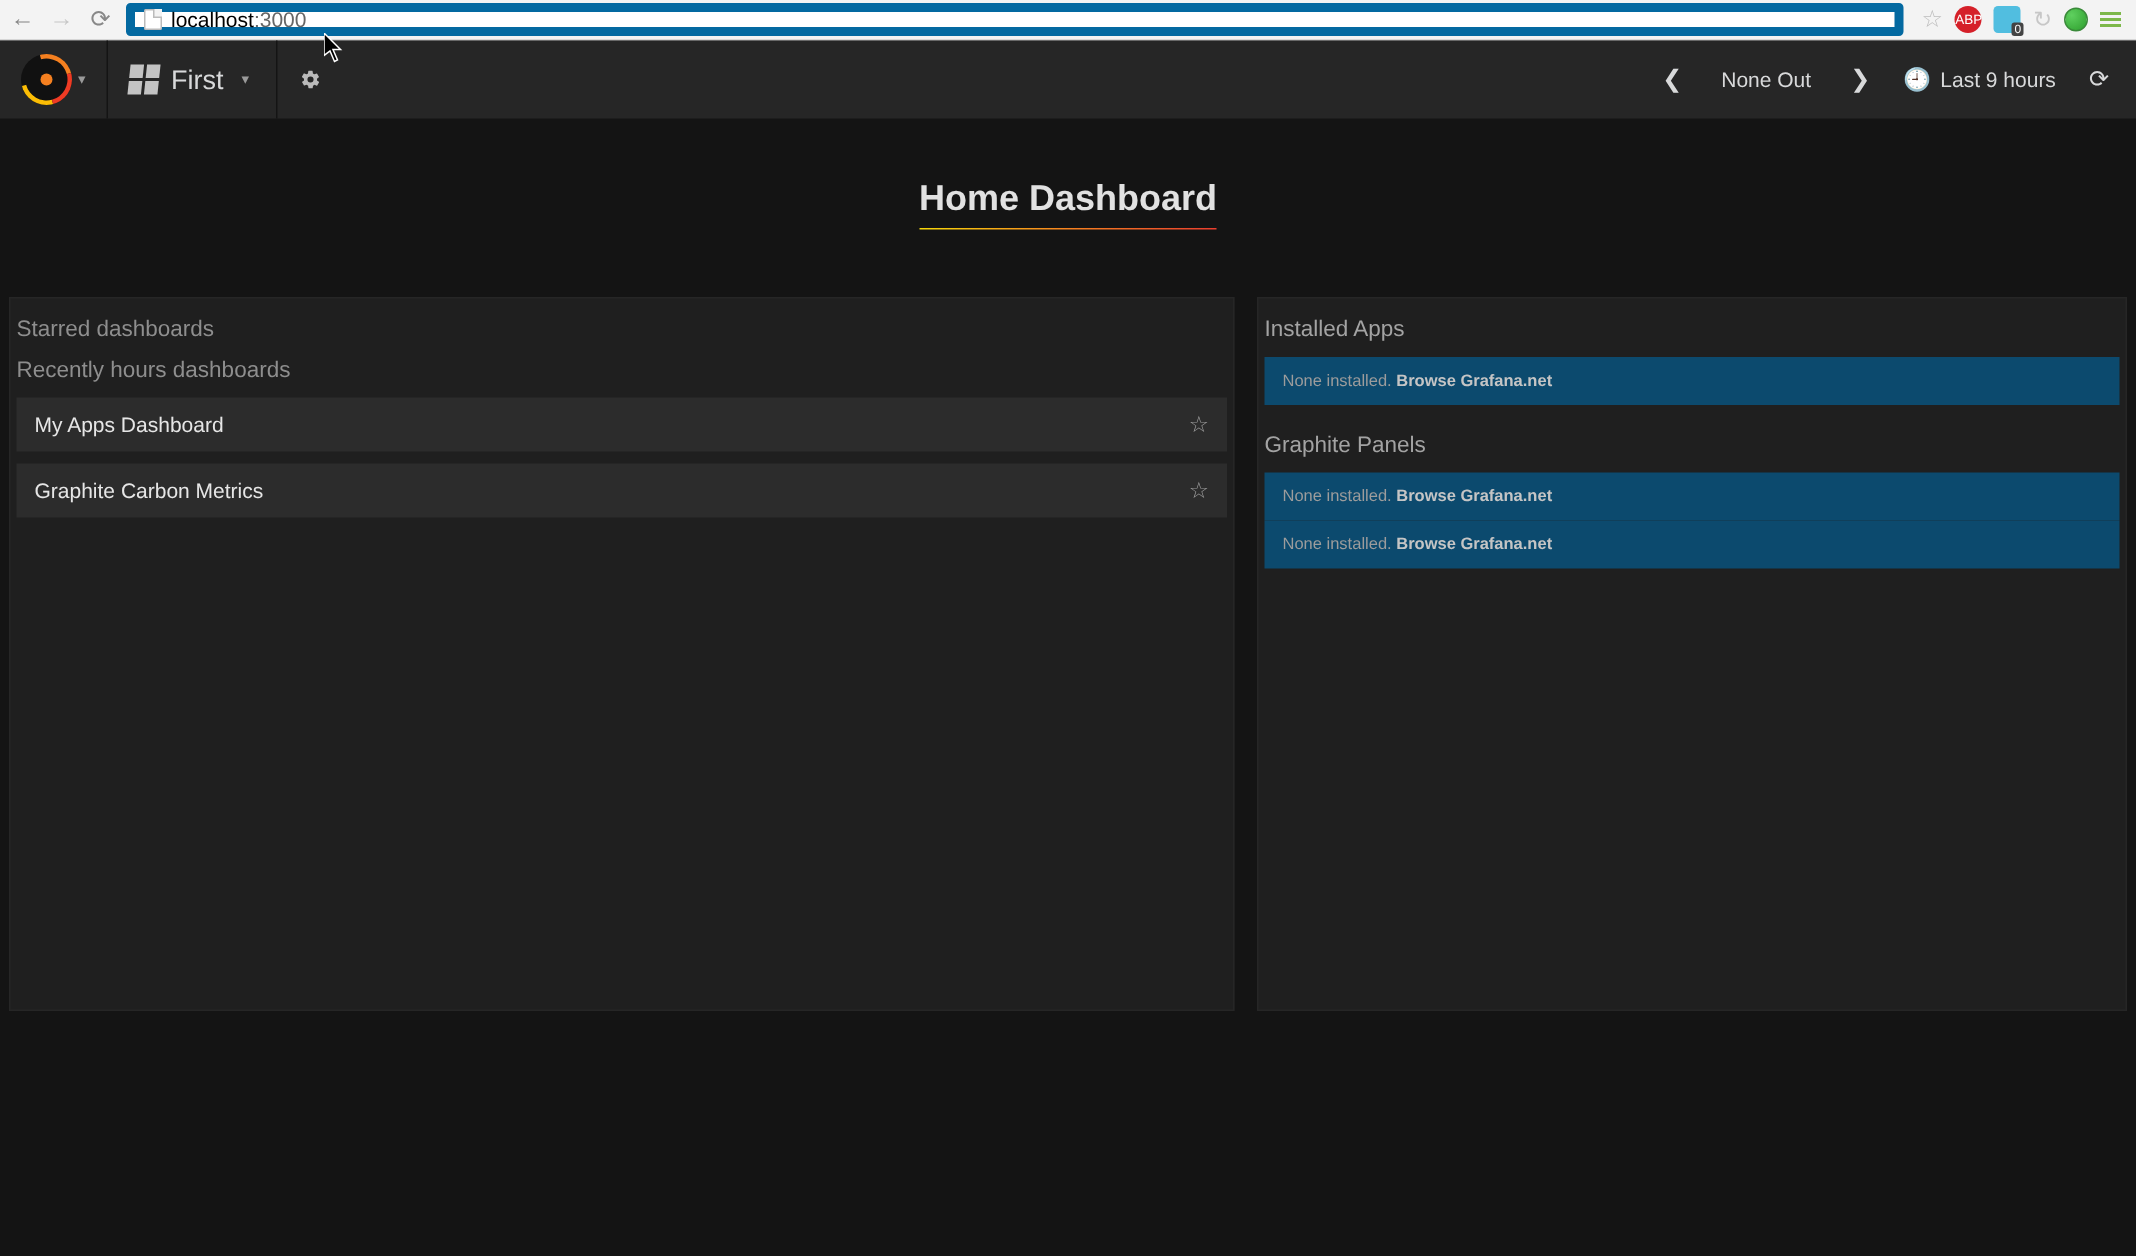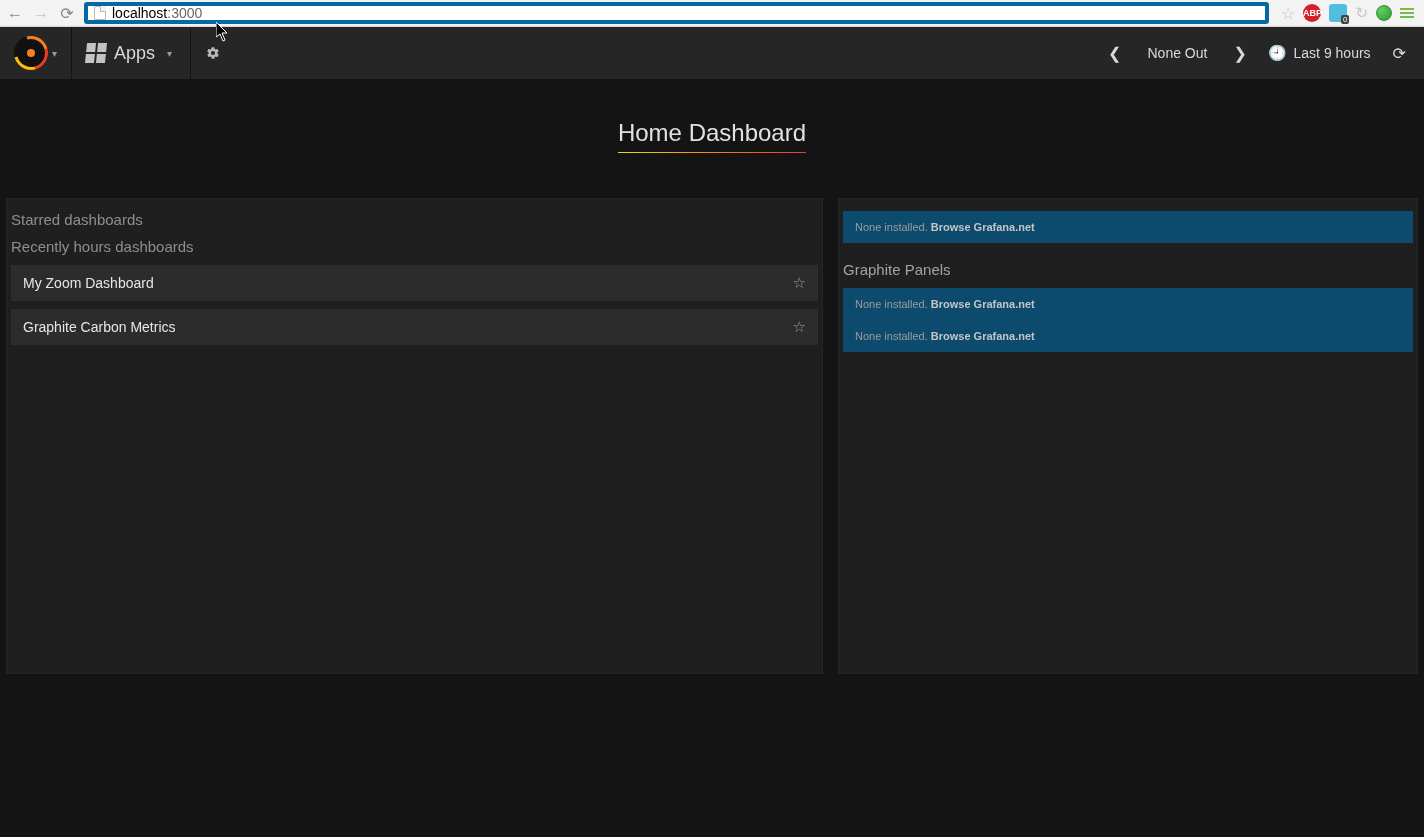--- a/index.html
+++ b/index.html
@@ -7,26 +7,26 @@
   body { background: #141414; color: #d8d9da; }
 
   
   .browser-bar {
     height: 27px; background: #f3f3f3; display: flex; align-items: center;
     padding: 0 6px; gap: 8px; color: #555; border-bottom: 1px solid #d6d6d6;
   }
   .browser-bar .nav-btn { width: 18px; text-align: center; font-size: 16px; color: #888; }
   .browser-bar .nav-btn.disabled { color: #c7c7c7; }
   .browser-bar .url-wrap { flex: 1; display: flex; align-items: center; height: 22px;
-    background: #fff; border: 4px solid #0369a1; border-radius: 3px; padding: 0 6px; gap: 6px; }
+    background: #fff; border: 6px solid #0369a1; border-radius: 3px; padding: 0 6px; gap: 6px; }
   .browser-bar .url-text { font-size: 14px; color: #666; }
   .browser-bar .url-text .host { color: #000; }
   .browser-bar .ext-icons { display: flex; align-items: center; gap: 8px; padding: 0 4px; }
   .ext-star { color: #bdbdbd; font-size: 16px; }
-  .ext-abp { background:#d52029; color:#fff; font-size:9px; font-weight:bold; border-radius:50%; width:18px; height:18px; display:flex; align-items:center; justify-content:center; }
+  .ext-abp { background:#d52029; color:#fff; font-size:9px; font-weight:normal; border-radius:50%; width:18px; height:18px; display:flex; align-items:center; justify-content:center; }
   .ext-ghost { position:relative; width:18px; height:18px; background:#51bee0; border-radius:3px; }
   .ext-ghost::after { content:"0"; position:absolute; bottom:-2px; right:-2px; background:#444; color:#fff; font-size:8px; padding:0 2px; border-radius:2px; }
   .ext-reload { color:#c7c7c7; font-size:15px; }
   .ext-globe { width:16px; height:16px; border-radius:50%; background: radial-gradient(circle at 30% 30%, #5fd05f, #2d9e2d); border:1px solid #3a8a3a; }
   .ext-menu { display:flex; flex-direction:column; gap:2px; }
   .ext-menu span { width:14px; height:2px; background:#7db84a; }
   .page-icon { width:12px; height:14px; border:1px solid #bbb; border-radius:1px; background:#fff; position:relative; }
   .page-icon::after { content:""; position:absolute; top:-1px; right:-1px; width:5px; height:5px; background:#f3f3f3; border-left:1px solid #bbb; border-bottom:1px solid #bbb; }
 
   .cursor {
@@ -55,21 +55,21 @@
   .grid-icon { width:20px; height:20px; display:grid; grid-template-columns:1fr 1fr; grid-template-rows:1fr 1fr; gap:2px; transform:skewX(-6deg); }
   .grid-icon span { background:#c3c3c3; }
 
   
   .gf-logo { width:34px; height:34px; border-radius:50%; background:#111; position:relative; overflow:hidden; display:flex; align-items:center; justify-content:center; }
   .gf-logo::before { content:""; position:absolute; width:28px; height:28px; border:4px solid transparent; border-top-color:#f58020; border-right-color:#ef3b24; border-bottom-color:#fbbd05; border-radius:50%; transform:rotate(30deg); }
   .gf-logo::after { content:""; position:absolute; width:8px; height:8px; background:#f58020; border-radius:50%; }
 
   
   .page-title-wrap { display:flex; justify-content:center; margin-top:40px; }
-  .page-title { font-size:24px; font-weight:400; color:#e1e1e1; padding-bottom:6px;
+  .page-title { font-size:24px; font-weight:700; color:#e1e1e1; padding-bottom:6px;
     border-bottom:1px solid transparent;
     background: linear-gradient(90deg, #f7d70a 0%, #f58220 50%, #e93e2e 100%) left bottom / 100% 1px no-repeat;
   }
 
   
   .panels { display:flex; gap:15px; padding:44px 6px 0 6px; height:520px; }
   .panel { background:#1f1f1f; border:1px solid #262626; flex:1; padding:12px 4px; overflow:auto; }
   .panel.left { flex: 0 0 817px; }
   .panel.right { flex: 1; }
 
@@ -125,21 +125,21 @@
     <span class="gf-logo"></span>
     <span class="gf-brand-drop">▾</span>
   </div>
   <div class="gf-home">
     <span class="grid-icon">
         <span></span>
         <span></span>
         <span></span>
         <span></span>
       </span>
-    <span>Apps</span>
+    <span>First</span>
     <span class="caret">▾</span>
   </div>
   <div class="gf-cog">
     <span class="gear">
       <svg viewBox="0 0 24 24" width="14" height="14" fill="#bababa">
           <path d="M19.4 13a7.5 7.5 0 0 0 .1-1 7.5 7.5 0 0 0-.1-1l2.1-1.6a.5.5 0 0 0 .1-.6l-2-3.5a.5.5 0 0 0-.6-.2l-2.5 1a7.3 7.3 0 0 0-1.7-1l-.4-2.6A.5.5 0 0 0 14 2h-4a.5.5 0 0 0-.5.4l-.4 2.6a7.3 7.3 0 0 0-1.7 1l-2.5-1a.5.5 0 0 0-.6.2l-2 3.5a.5.5 0 0 0 .1.6L4.6 11a7.5 7.5 0 0 0 0 2l-2.1 1.6a.5.5 0 0 0-.1.6l2 3.5a.5.5 0 0 0 .6.2l2.5-1a7.3 7.3 0 0 0 1.7 1l.4 2.6A.5.5 0 0 0 10 22h4a.5.5 0 0 0 .5-.4l.4-2.6a7.3 7.3 0 0 0 1.7-1l2.5 1a.5.5 0 0 0 .6-.2l2-3.5a.5.5 0 0 0-.1-.6ZM12 15.5A3.5 3.5 0 1 1 15.5 12 3.5 3.5 0 0 1 12 15.5Z"></path>
         </svg>
     </span>
   </div>
   <div class="gf-spacer"></div>
@@ -166,31 +166,32 @@
 <div class="page-title-wrap">
   <div class="page-title">Home Dashboard</div>
 </div>
 
 <div class="panels">
   <div class="panel left">
     <div class="section-head">Starred dashboards</div>
     <div class="dash-head">Recently hours dashboards</div>
     <div class="dash-list">
       <div class="dash-item">
-        <span>My Zoom Dashboard</span>
+        <span>My Apps Dashboard</span>
         <span class="star">☆</span>
       </div>
       <div class="dash-item">
         <span>Graphite Carbon Metrics</span>
         <span class="star">☆</span>
       </div>
     </div>
   </div>
 
   <div class="panel right">
+    <div class="install-head first">Installed Apps</div>
     <div class="install-box">
       <span>None installed. </span><span class="link">Browse Grafana.net</span>
     </div>
 
     <div class="install-head">Graphite Panels</div>
     <div class="install-box">
       <span>None installed. </span><span class="link">Browse Grafana.net</span>
     </div>
 
     <div class="install-box">

